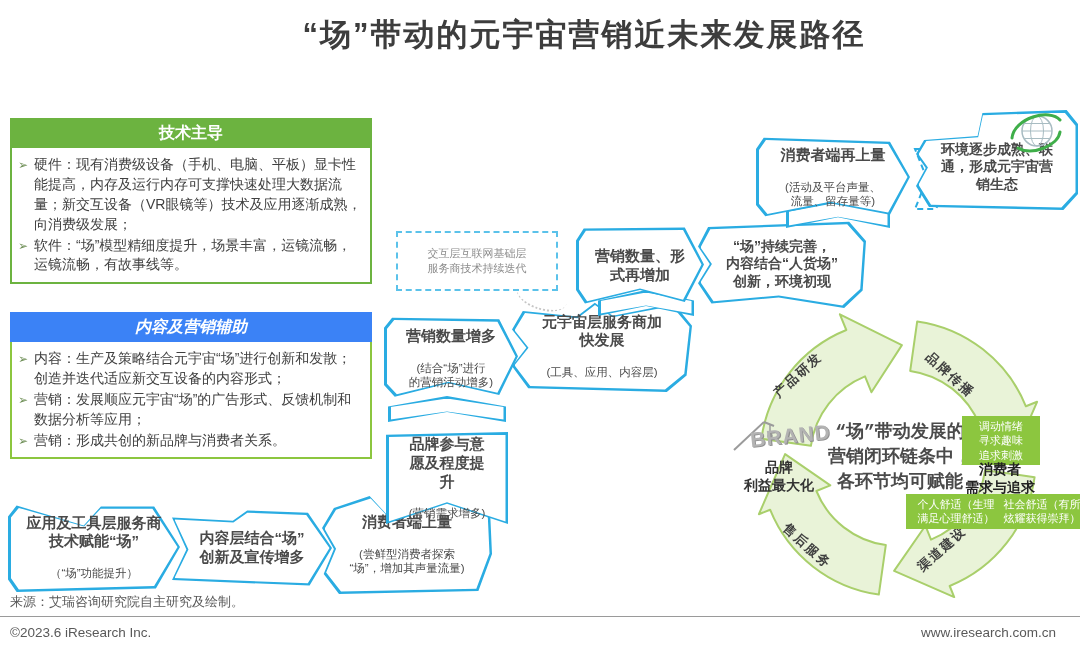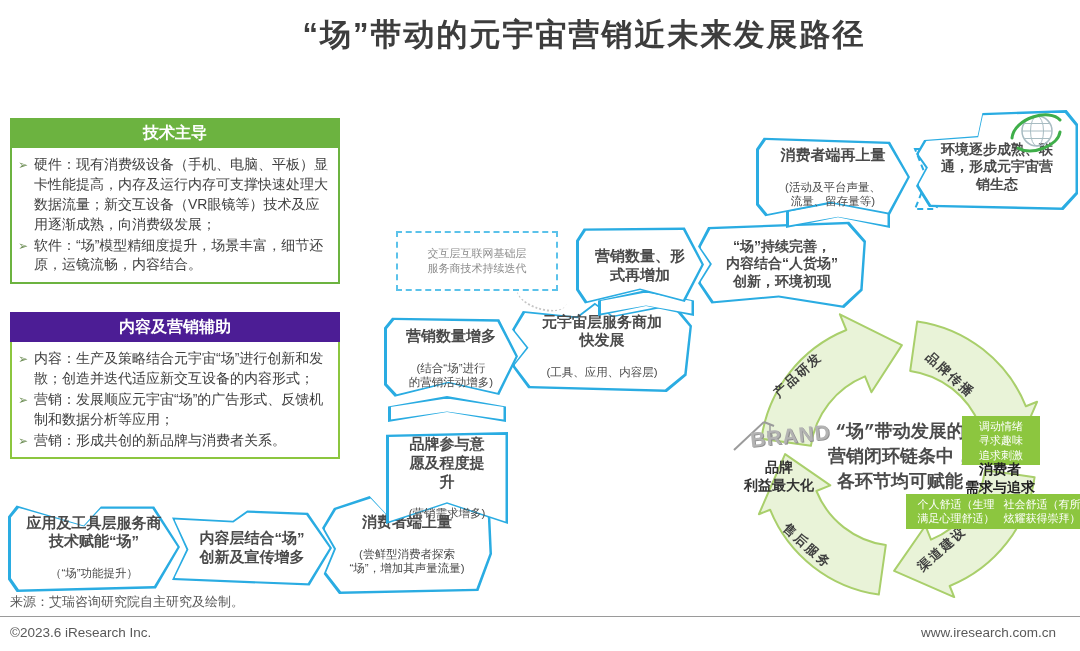--- a/index.html
+++ b/index.html
@@ -3,28 +3,28 @@
 <meta charset="utf-8">
 <style>
   html,body{margin:0;padding:0;background:#fff;}
   #canvas{position:relative;width:1080px;height:651px;background:#fff;overflow:hidden;
           font-family:"Liberation Sans","DejaVu Sans",sans-serif;color:#4a4a4a;}
   .pre{white-space:pre-line;}
   
   #title{position:absolute;left:0;top:14px;width:1080px;text-align:center;
          font-size:31px;font-weight:800;color:#3d3d3d;letter-spacing:2px;padding-left:44px;}
   
-  .panel{position:absolute;width:330px;}
+  .panel{position:absolute;width:362px;}
   .panel .hd{height:30px;line-height:30px;text-align:center;color:#fff;font-weight:bold;font-size:16px;}
   .panel .bd{background:#fff;padding:7px 8px 6px 6px;font-size:14px;line-height:1.42;color:#404040;}
   .panel .item{display:flex;margin-bottom:1px;}
   .panel .marker{flex:0 0 16px;color:#6f8f57;font-size:12px;padding-top:2px;}
   #panel-tech .hd{background:#6cb340;}
   #panel-tech .bd{border:2px solid #6cb340;border-top:none;}
-  #panel-content .hd{background:#4c1d95;}
+  #panel-content .hd{background:#3b82f6;font-style:italic;}
   #panel-content .bd{border:2px solid #8cc63f;border-top:none;}
   
   .banner{position:absolute;}
   .banner .edge{position:absolute;inset:0;background:#2aace2;clip-path:var(--cp);}
   .banner .fill{position:absolute;inset:2.5px;background:#fff;clip-path:var(--cp);}
   .banner .content{position:absolute;inset:0;display:flex;flex-direction:column;
         align-items:center;justify-content:center;text-align:center;line-height:1.25;}
   .banner .main{font-size:15px;font-weight:bold;color:#4a4a4a;}
   .banner .sub{font-size:11.5px;color:#4a4a4a;margin-top:15px;}
   .band{position:absolute;}
@@ -68,21 +68,21 @@
 
   <div class="panel" id="panel-tech" style="left:10px;top:118px;">
     <div class="hd">技术主导</div>
     <div class="bd">
       <div class="item">
         <span class="marker">➢</span>
         <span>硬件：现有消费级设备（手机、电脑、平板）显卡性能提高，内存及运行内存可支撑快速处理大数据流量；新交互设备（VR眼镜等）技术及应用逐渐成熟，向消费级发展；</span>
       </div>
       <div class="item">
         <span class="marker">➢</span>
-        <span>软件：“场”模型精细度提升，场景丰富，细节还原，运镜流畅，内容结合。</span>
+        <span>软件：“场”模型精细度提升，场景丰富，运镜流畅，运镜流畅，有故事线等。</span>
       </div>
     </div>
   </div>
 
   <div class="panel" id="panel-content" style="left:10px;top:312px;">
     <div class="hd">内容及营销辅助</div>
     <div class="bd">
       <div class="item">
         <span class="marker">➢</span>
         <span>内容：生产及策略结合元宇宙“场”进行创新和发散；创造并迭代适应新交互设备的内容形式；</span>

